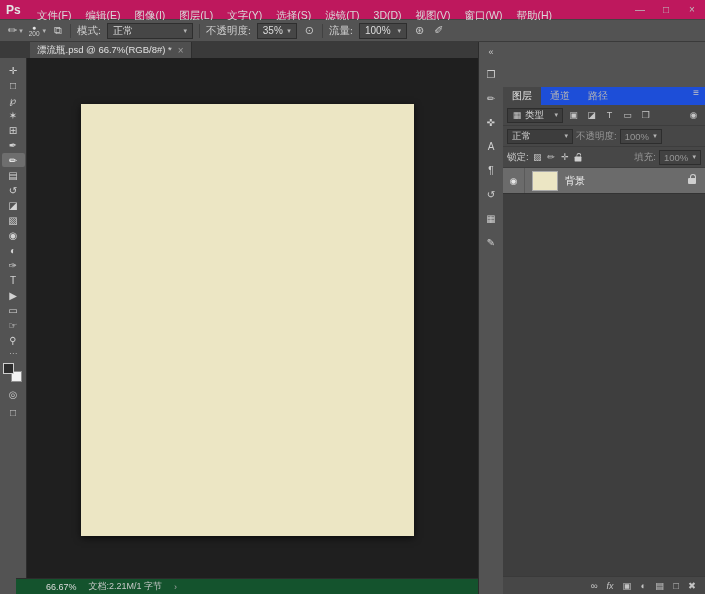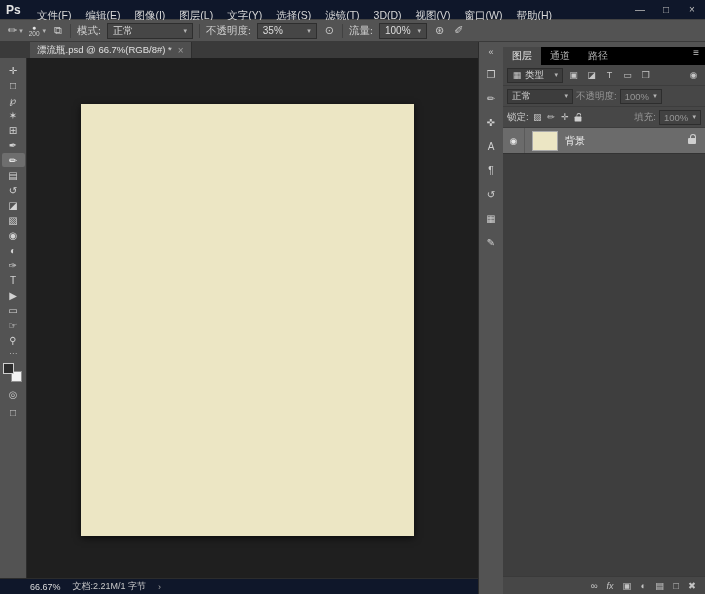--- a/index.html
+++ b/index.html
@@ -1,21 +1,21 @@
 <!DOCTYPE html>
 <html><head>
 <meta charset="utf-8">
 <style>
   * { margin:0; padding:0; box-sizing:border-box; }
   html,body { width:705px; height:594px; }
   body { font-family:"Liberation Sans","DejaVu Sans",sans-serif; background:#2b2b2b; }
   .app { position:relative; width:705px; height:594px; background:#535353; overflow:hidden; color:#d6d6d6; }
 
   
-  .titlebar { position:absolute; top:0; left:0; width:705px; height:20px; display:flex; align-items:center; padding-left:6px; background:#0f172a; border-bottom:1px solid #434343; }
+  .titlebar { position:absolute; top:0; left:0; width:705px; height:20px; display:flex; align-items:center; padding-left:6px; background:#be185d; border-bottom:1px solid #434343; }
   .logo { font-size:12px; font-weight:bold; color:#e3e3e3; width:24px; }
   .menus { display:flex;margin-top:12px; }
   .menu-item { font-size:10.5px; color:#d8d8d8; padding:0 7px; line-height:19px; cursor:default; }
   .win-controls { margin-left:auto; display:flex; }
   .win-btn { width:26px; text-align:center; font-size:10px; color:#bdbdbd; line-height:19px; }
 
   
   .optionsbar { position:absolute; top:20px; left:0; width:705px; height:22px; background:#535353; border-bottom:1px solid #3a3a3a; display:flex; align-items:center; gap:6px; padding:0 8px; }
   .opt-sep { width:1px; height:14px; background:#414141; }
   .opt-label { font-size:10.5px; color:#d0d0d0; white-space:nowrap;font-family:Liberation Serif, serif; }
@@ -42,32 +42,32 @@
   .swatch { position:absolute; width:11px; height:11px; border:1px solid #cfcfcf; }
   .swatch.fg { left:0; top:0; z-index:2; }
   .swatch.bg { right:1px; bottom:1px; z-index:1; border-color:#8f8f8f; }
   .tool-extra { width:23px; height:14px; margin:4px auto 0; display:flex; align-items:center; justify-content:center; font-size:10px; color:#c9c9c9; }
 
   
   .canvas { position:absolute; top:58px; left:27px; width:451px; height:520px; background:#1f1f1f; }
   .document { position:absolute; left:54px; top:46px; width:333px; height:432px; box-shadow:0 2px 7px rgba(0,0,0,0.65); }
 
   
-  .statusbar { position:absolute; left:0; bottom:0; width:478px; height:16px; background:#0f172a; border-top:1px solid #2c2c2c; display:flex; align-items:center; gap:12px; padding-left:30px; font-size:9px; color:#c9c9c9; }
+  .statusbar { position:absolute; left:16px; bottom:0; width:478px; height:16px; background:#14532d; border-top:1px solid #2c2c2c; display:flex; align-items:center; gap:12px; padding-left:30px; font-size:9px; color:#c9c9c9; }
   .statusbar .zoom { color:#dcdcdc; }
   .statusbar .sarrow { font-size:9px; color:#a8a8a8; }
 
   
   .dock { position:absolute; left:478px; top:42px; width:227px; height:552px; background:#535353; border-left:1px solid #2c2c2c; display:flex; }
   .dock-strip { width:24px; display:flex; flex-direction:column; align-items:center; gap:9px; padding-top:5px; }
   .collapse-btn { font-size:9px; color:#c9c9c9; height:11px; line-height:11px; }
   .strip-icon { width:18px; height:15px; display:flex; align-items:center; justify-content:center; font-size:10px; color:#cfcfcf; }
 
   .panel { flex:1; margin-top:5px; display:flex; flex-direction:column; min-width:0; }
-  .panel-tabs { height:18px; display:flex; align-items:flex-start; background:#000000; }
+  .panel-tabs { height:18px; display:flex; align-items:flex-start; background:#1d4ed8;margin-top:40px; }
   .panel-tab { padding:0 9px; font-size:10px; line-height:18px; color:#b5b5b5; }
   .panel-tab.active { background:#474747; color:#e8e8e8; }
   .panel-menu { margin-left:auto; padding-right:6px; font-size:10px; color:#c6c6c6; }
 
   .panel-body { flex:1; background:#474747; display:flex; flex-direction:column; min-height:0; }
   .p-row { display:flex; align-items:center; gap:3px; padding:0 4px; height:21px; border-bottom:1px solid #3d3d3d; }
   .p-select { display:flex; align-items:center; gap:3px; height:15px; background:#3d3d3d; border:1px solid #2d2d2d; padding:0 4px; font-size:9.5px; color:#d5d5d5; }
   .p-select.dim { color:#969696; background:#424242; }
   .mini-icon { width:15px; height:14px; display:flex; align-items:center; justify-content:center; font-size:9px; color:#c6c6c6; }
   .p-label { font-size:9.5px; color:#cfcfcf; white-space:nowrap; }
@@ -130,21 +130,21 @@
     </span>
     <span class="opt-icon">⧉</span>
     <span class="opt-sep"></span>
     <span class="opt-label">模式:</span>
     <span class="opt-select" style="width:86px">
       <span>正常</span>
       <span class="arrow push-right">▾</span>
     </span>
     <span class="opt-sep"></span>
     <span class="opt-label">不透明度:</span>
-    <span class="opt-select" style="width:60px">
+    <span class="opt-select" style="width:40px">
       <span>35%</span>
       <span class="arrow push-right">▾</span>
     </span>
     <span class="opt-icon">⊙</span>
     <span class="opt-sep"></span>
     <span class="opt-label">流量:</span>
     <span class="opt-select" style="width:48px">
       <span>100%</span>
       <span class="arrow push-right">▾</span>
     </span>

